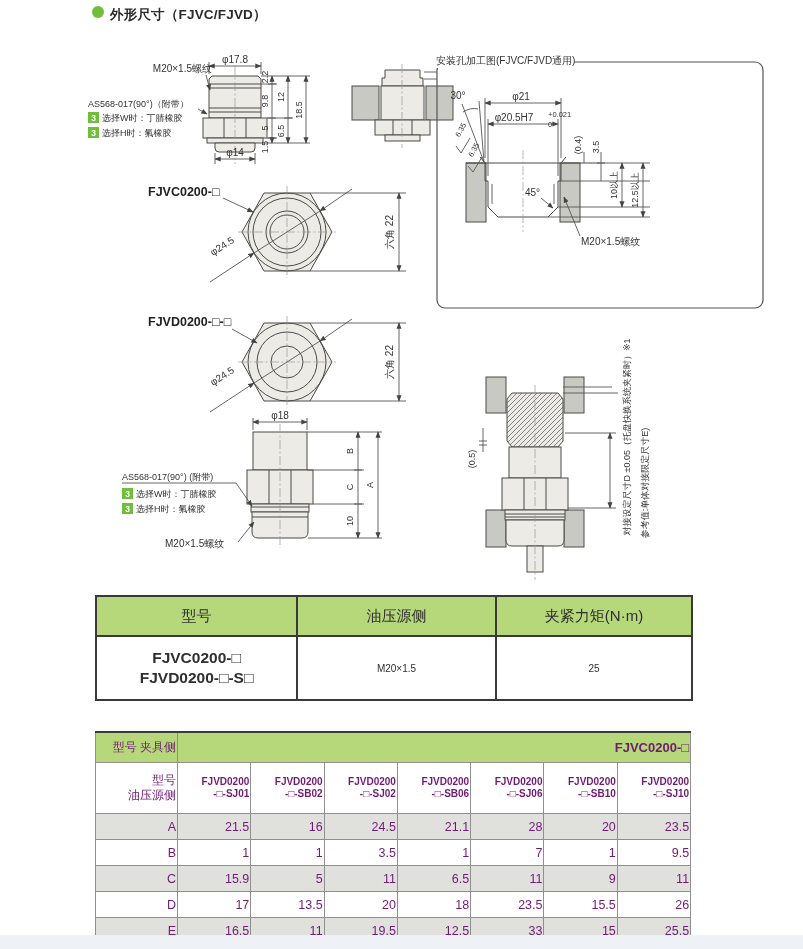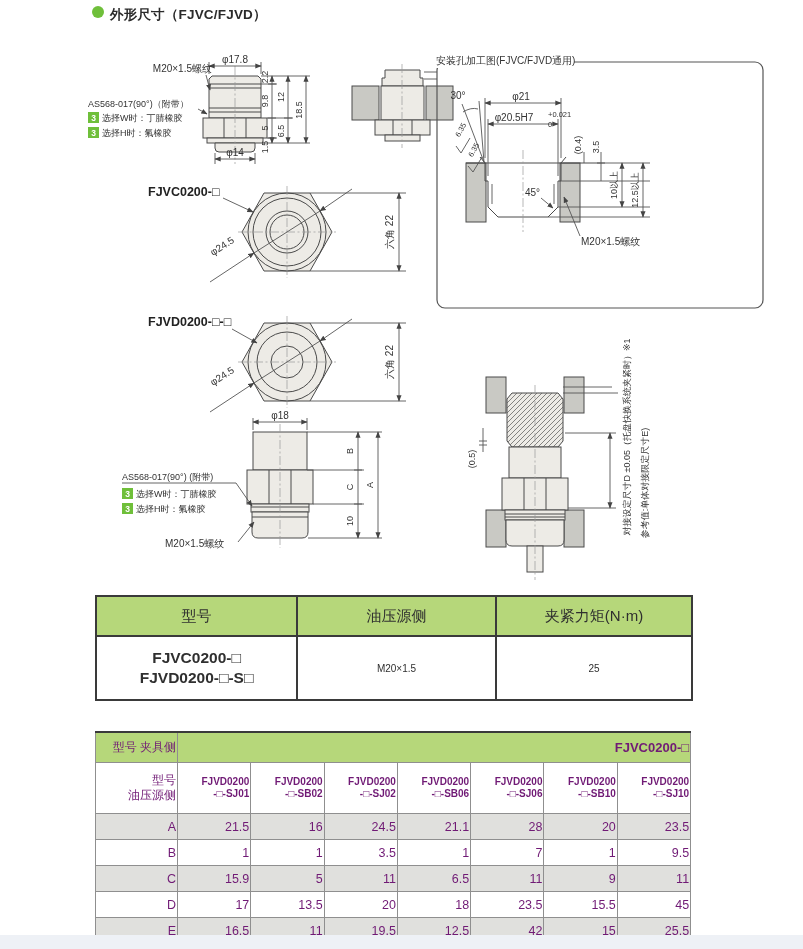--- a/index.html
+++ b/index.html
@@ -425,29 +425,29 @@
         <td>11</td>
       </tr>
       <tr class="d">
         <td>D</td>
         <td>17</td>
         <td>13.5</td>
         <td>20</td>
         <td>18</td>
         <td>23.5</td>
         <td>15.5</td>
-        <td>45</td>
+        <td>26</td>
       </tr>
       <tr class="z d last">
         <td>E</td>
         <td>16.5</td>
         <td>11</td>
         <td>19.5</td>
         <td>12.5</td>
-        <td>42</td>
+        <td>33</td>
         <td>15</td>
         <td>25.5</td>
       </tr>
     </tbody>
   </table>
 
   <div class="strip"></div>
 </div>
 
 </body></html>

